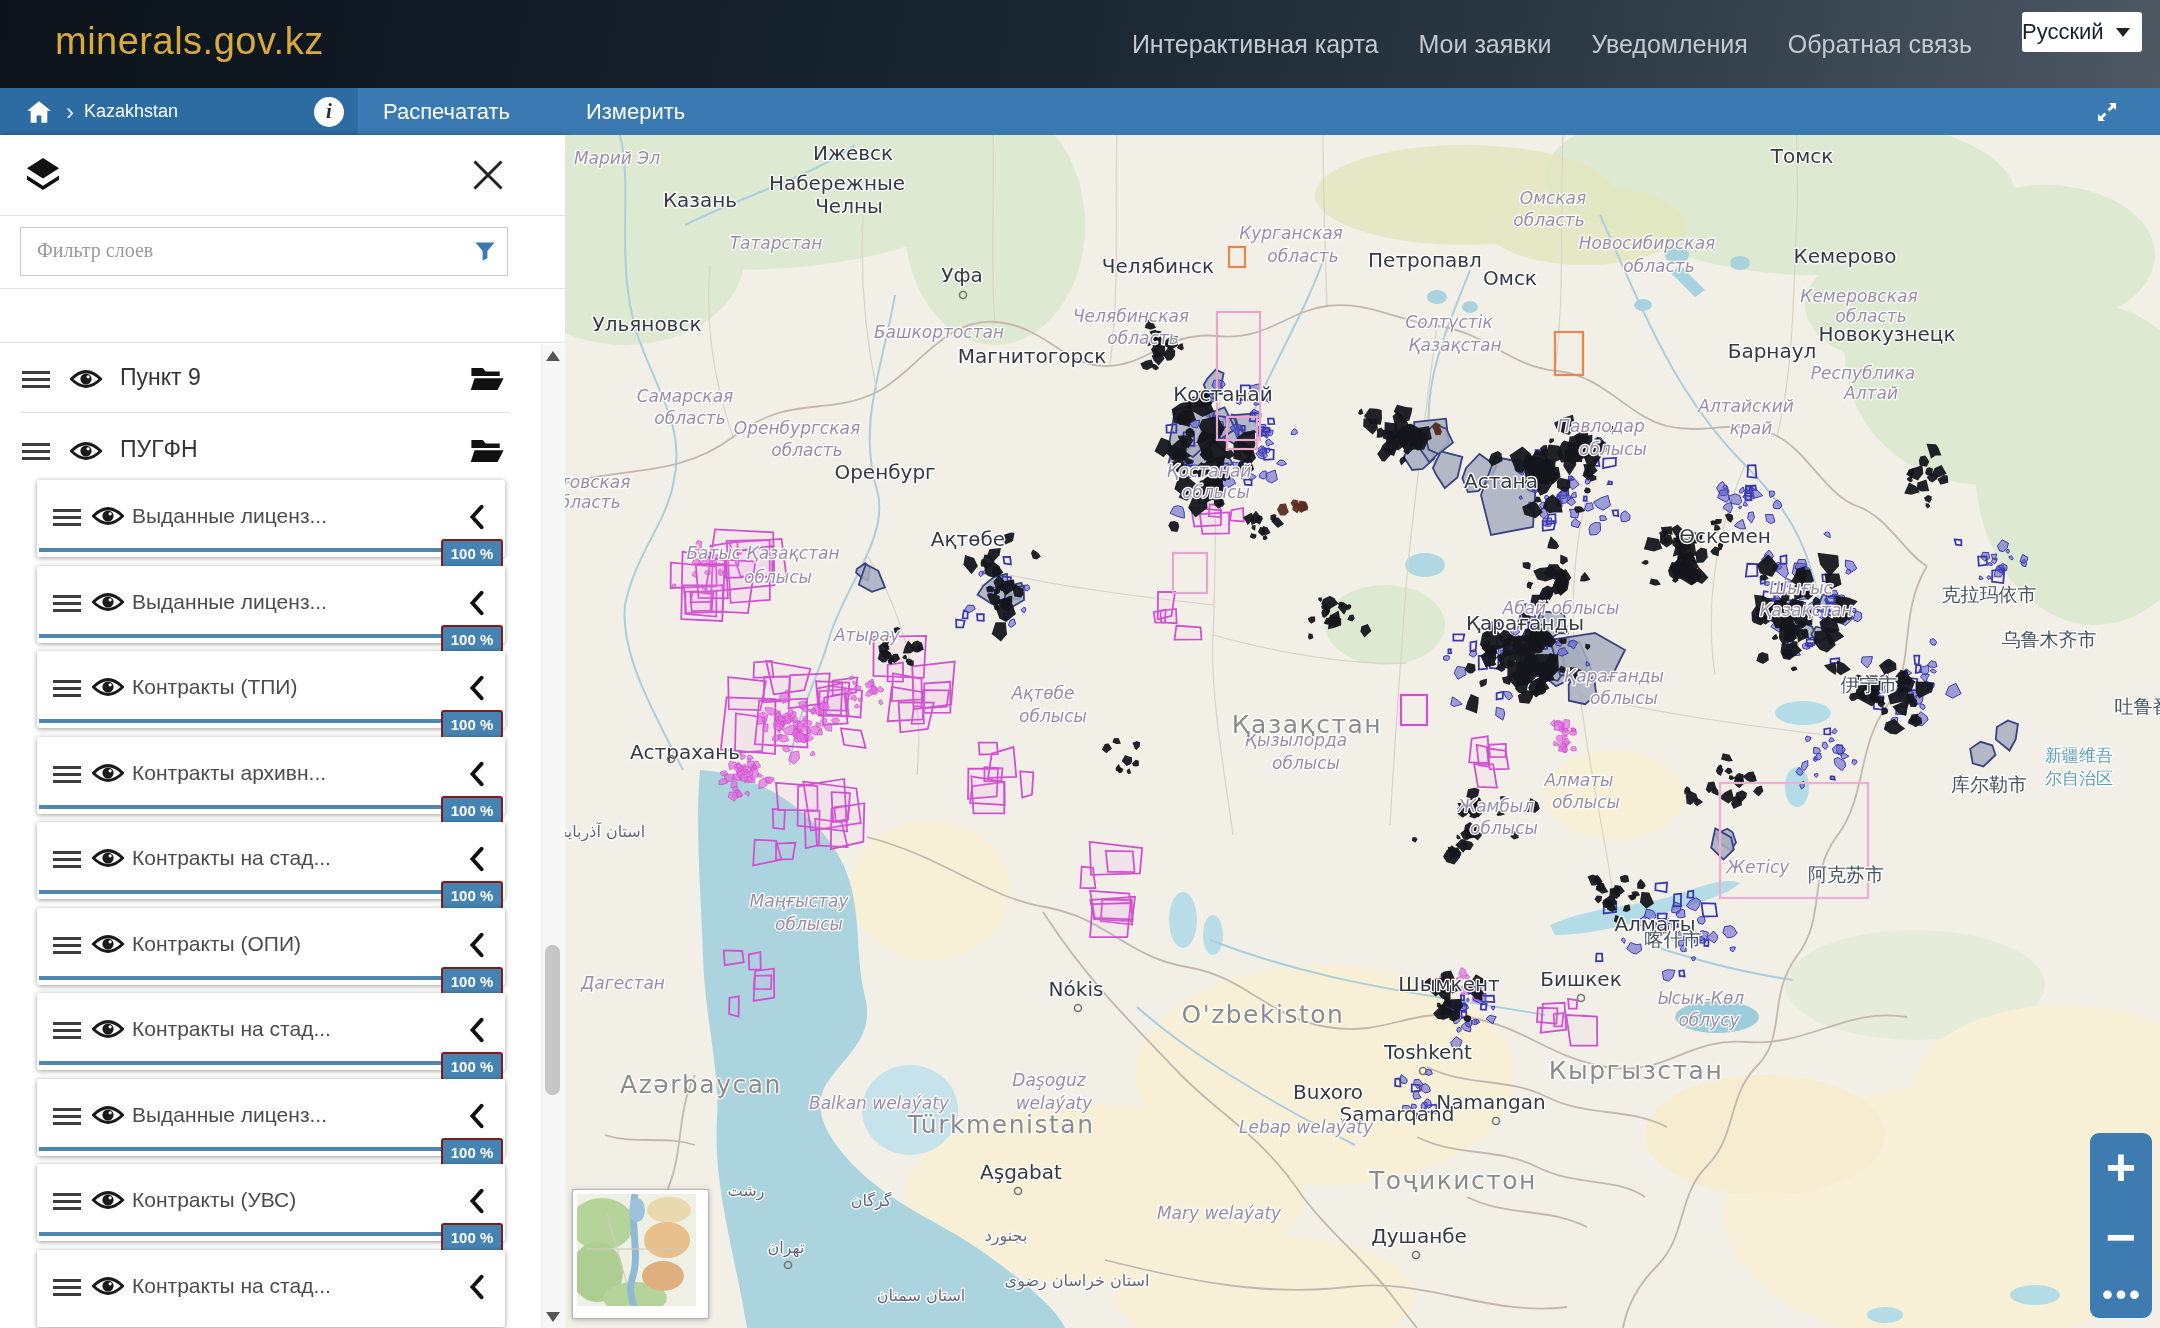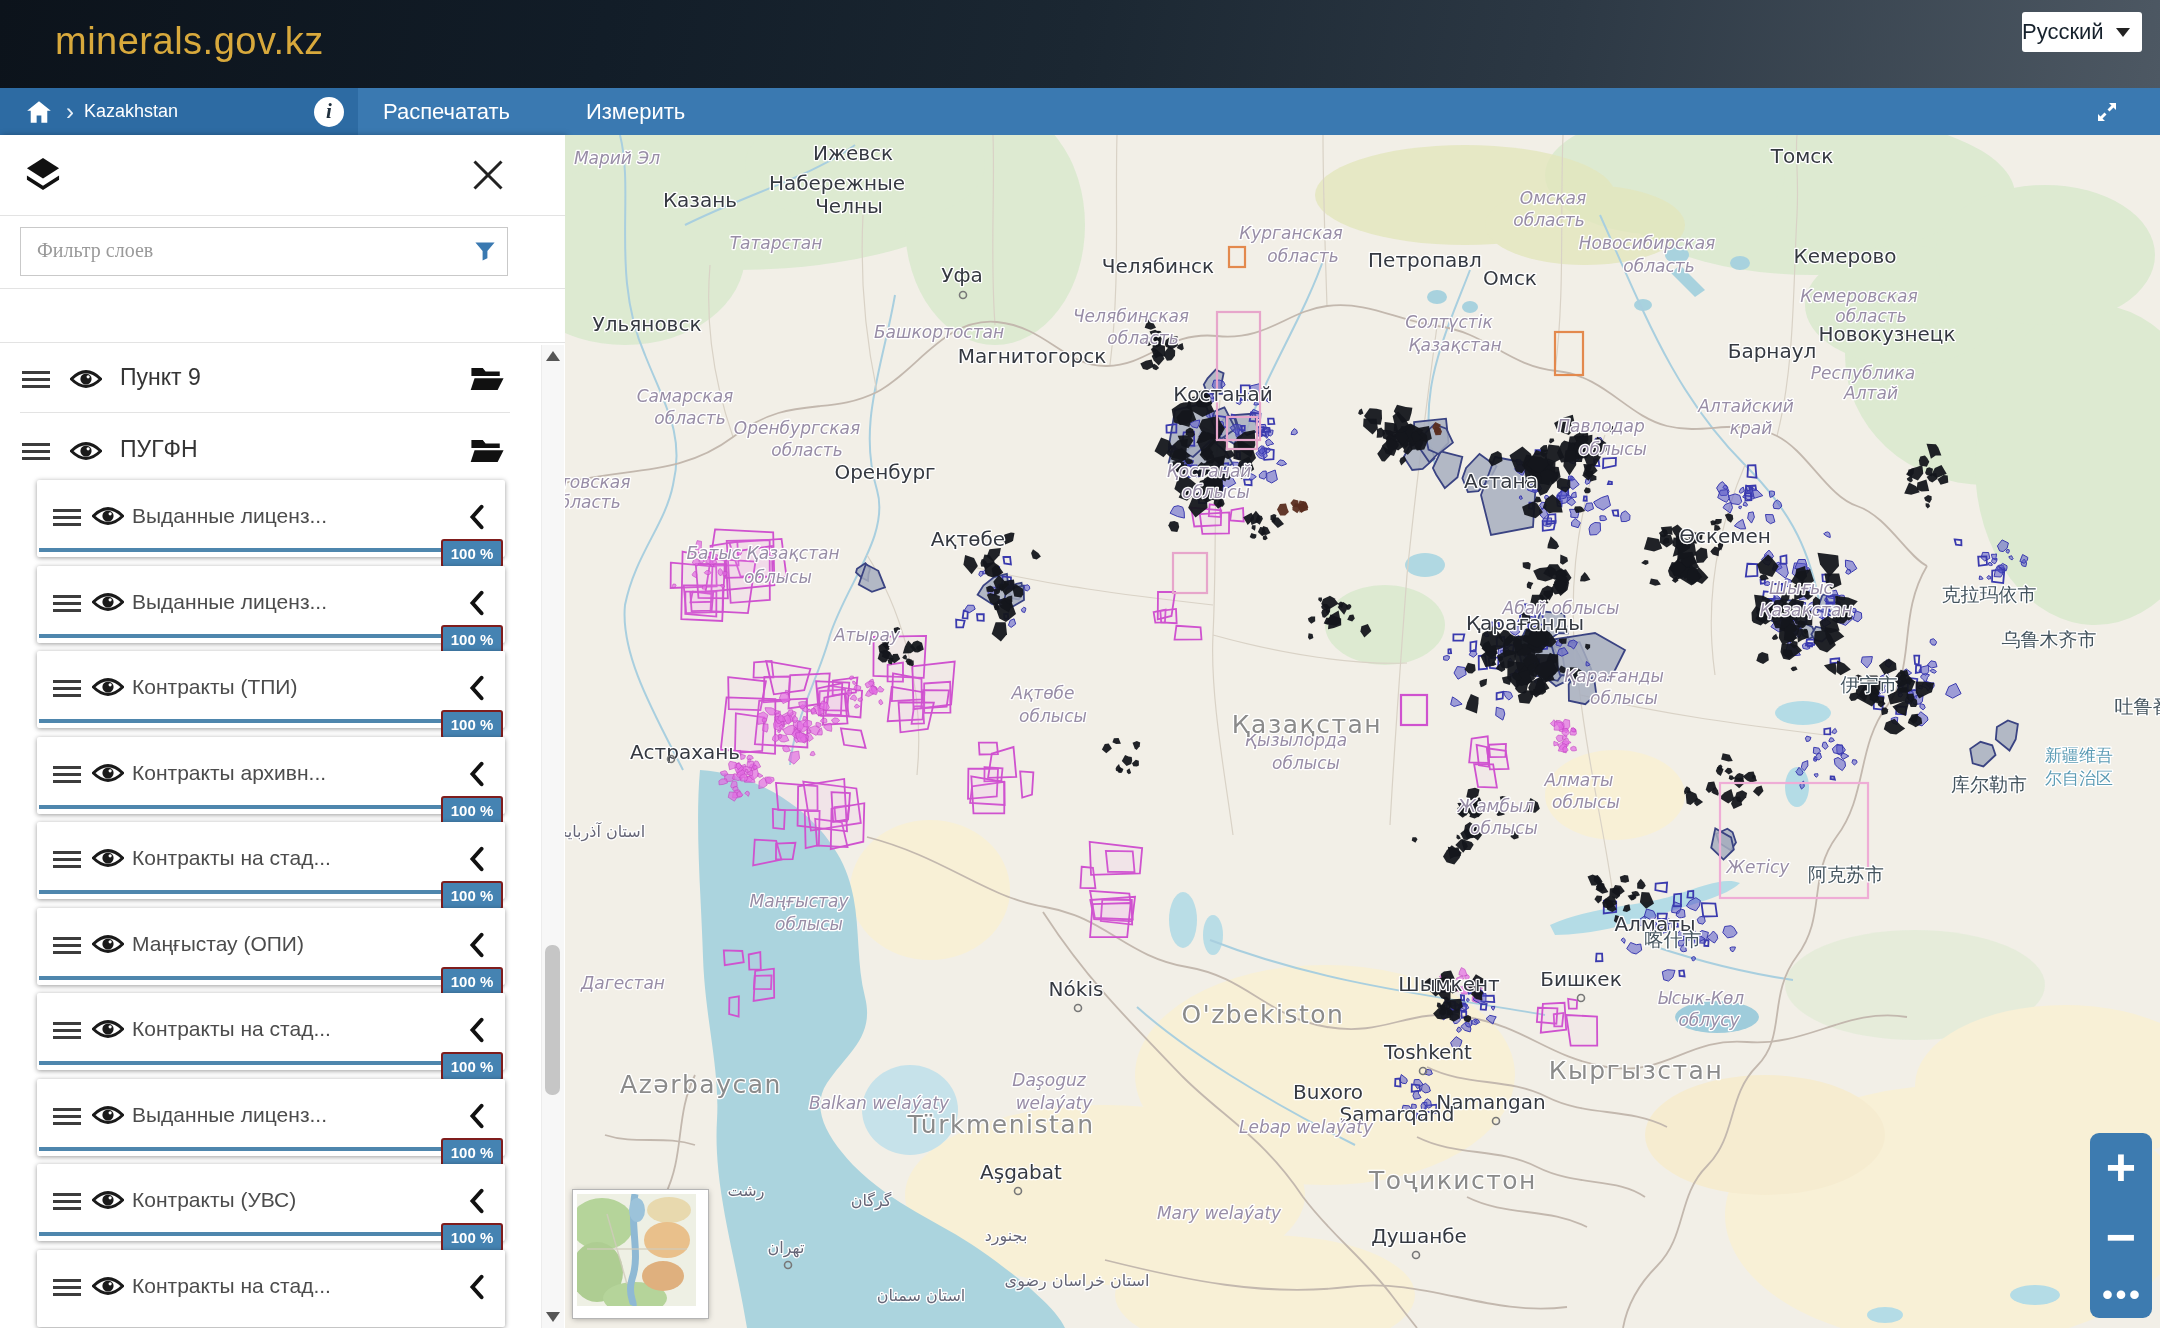--- a/index.html
+++ b/index.html
@@ -74,20 +74,26 @@
   .zbtn{color:#fff;cursor:pointer;text-align:center;width:100%;font-weight:bold}
   .z-in{font-size:52px;line-height:56px}
   .z-out{font-size:52px;line-height:40px}
   .z-more{font-size:30px;line-height:34px;letter-spacing:3px;padding-left:3px}
 </style>
 </head>
 <body>
 
 <div class="header">
   <div class="logo">minerals.gov.kz</div>
+  <div class="topnav">
+    <span class="nav-item">Интерактивная карта</span>
+    <span class="nav-item">Мои заявки</span>
+    <span class="nav-item">Уведомления</span>
+    <span class="nav-item">Обратная связь</span>
+  </div>
   <div class="lang">
     <span>Русский</span>
     <span class="car"></span>
   </div>
 </div>
 
 <div class="toolbar">
   <div class="crumbseg">
     <span class="home">
       <svg width="26" height="24" viewBox="0 0 22 20">
@@ -323,21 +329,21 @@
             <rect y="15" width="28" height="3" fill="#3c3c3c"></rect>
           </svg>
     </span>
     <span class="eye">
       <svg width="32" height="22" viewBox="0 0 24 16">
             <path d="M1,8 Q12,-3 23,8 Q12,19 1,8 Z" fill="none" stroke="#1a1a1a" stroke-width="2.2"></path>
             <circle cx="12" cy="8" r="4.2" fill="#1a1a1a"></circle>
             <circle cx="13.6" cy="6.4" r="1.2" fill="#fff"></circle>
           </svg>
     </span>
-    <span class="clabel">Маңғыстау (ОПИ)</span>
+    <span class="clabel">Контракты (ОПИ)</span>
     <span class="chev">
       <svg width="16" height="26" viewBox="0 0 14 22">
             <polyline points="11,2 3,11 11,20" fill="none" stroke="#111" stroke-width="3.4" stroke-linecap="round"></polyline>
           </svg>
     </span>
     <span class="slider">
       <span class="track"></span>
       <span class="badge">100 %</span>
     </span>
   </div>

